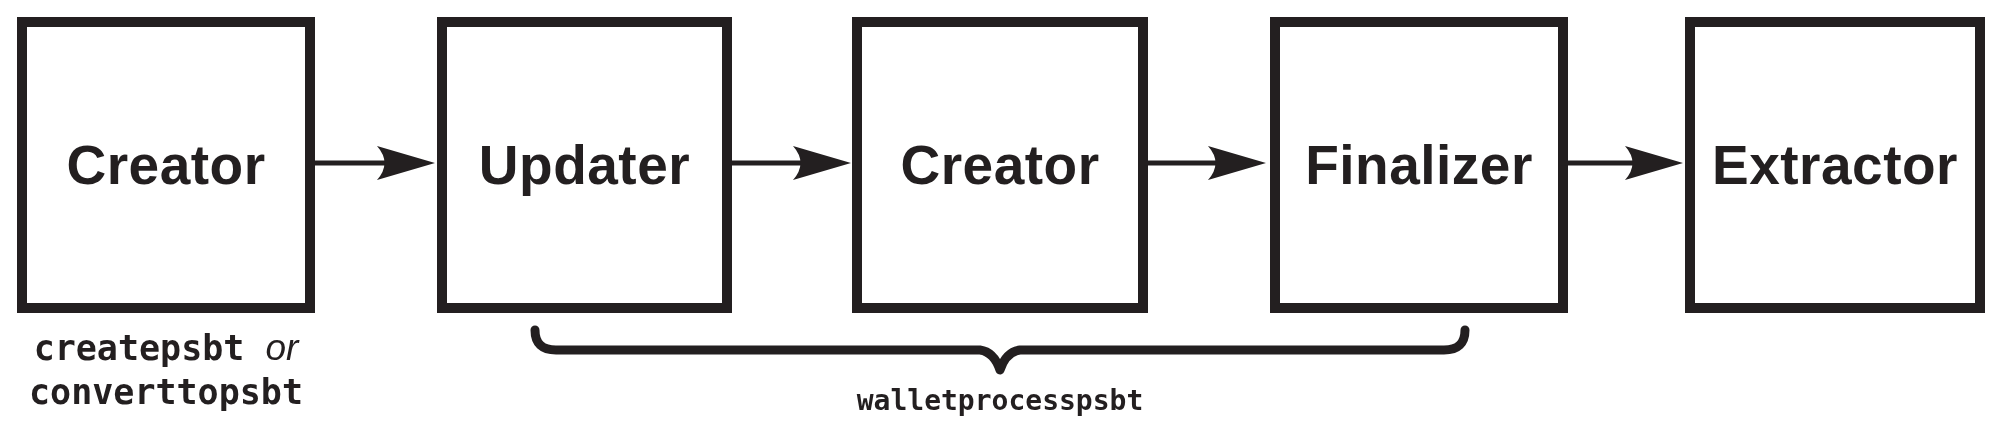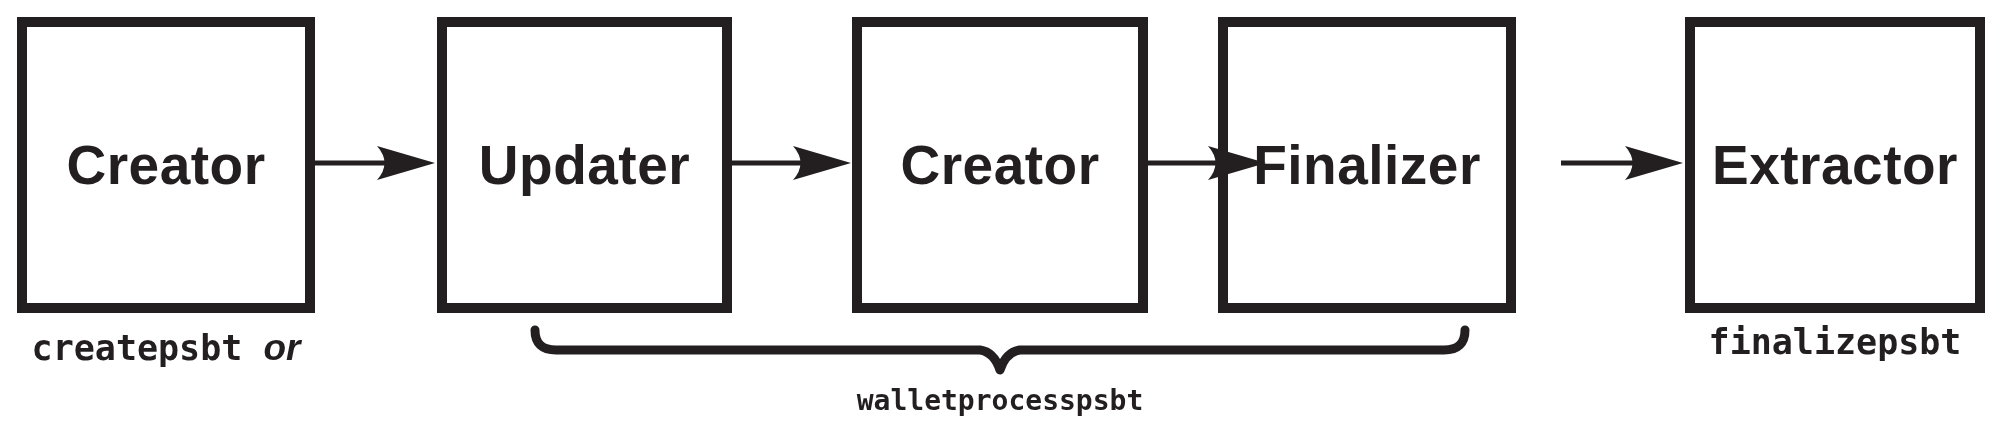--- a/index.html
+++ b/index.html
@@ -58,21 +58,21 @@
     color: var(--ink, #231f20);
     font-family: "DejaVu Sans Mono", monospace;
     font-weight: bold;
     text-align: center;
     white-space: nowrap;
   }
 
   .caption .conj {
     font-family: "Liberation Sans", sans-serif;
     font-style: italic;
-    font-weight: bold;
+    font-weight: normal;
     font-size: 37px;
   }
 
   .caption-creator   { left: 0px;    width: 332px; top: 326px; font-size: 35px; line-height: 44px; }
   .caption-wallet    { left: 650px;  width: 700px; top: 381px; font-size: 28px; line-height: 40px; }
   .caption-extractor { left: 1685px; width: 300px; top: 322px; font-size: 35px; line-height: 40px; }
 </style>
 </head>
 <body>
 
@@ -83,21 +83,21 @@
   </div>
 
   <div class="box" style="left:437px; width:295px;text-align:right;">
     <span class="role">Updater</span>
   </div>
 
   <div class="box" style="left:852px; width:296px;">
     <span class="role">Creator</span>
   </div>
 
-  <div class="box" style="left:1218px; width:298px;">
+  <div class="box" style="left:1270px; width:298px;">
     <span class="role">Finalizer</span>
   </div>
 
   <div class="box" style="left:1685px; width:300px;">
     <span class="role">Extractor</span>
   </div>
 
   <svg class="arrow" style="left:313px;" viewBox="0 0 124 44" preserveAspectRatio="none">
     <line x1="0" y1="22" x2="82" y2="22" stroke="currentColor" stroke-width="5"></line>
     <path d="M122 22 L64 5 Q79 22 64 39 Z" fill="currentColor"></path>
@@ -117,19 +117,19 @@
     <line x1="0" y1="22" x2="82" y2="22" stroke="currentColor" stroke-width="5"></line>
     <path d="M122 22 L64 5 Q79 22 64 39 Z" fill="currentColor"></path>
   </svg>
 
   <svg class="brace" viewBox="0 0 940 60" preserveAspectRatio="none">
     <path d="M5 8 Q5 28 26 28 L450 28 Q464 30 470 48 Q476 30 490 28 L914 28 Q935 28 935 8" fill="none" stroke="currentColor" stroke-width="9" stroke-linecap="round" stroke-linejoin="round"></path>
   </svg>
 
   <div class="caption caption-creator">
     <div><span>createpsbt</span> <em class="conj">or</em></div>
+    <div>converttopsbt</div>
   </div>
 
   <div class="caption caption-wallet">walletprocesspsbt</div>
 
-  <div class="caption caption-extractor">finalizepsbt</div>
 
 </div>
 
 </body></html>

